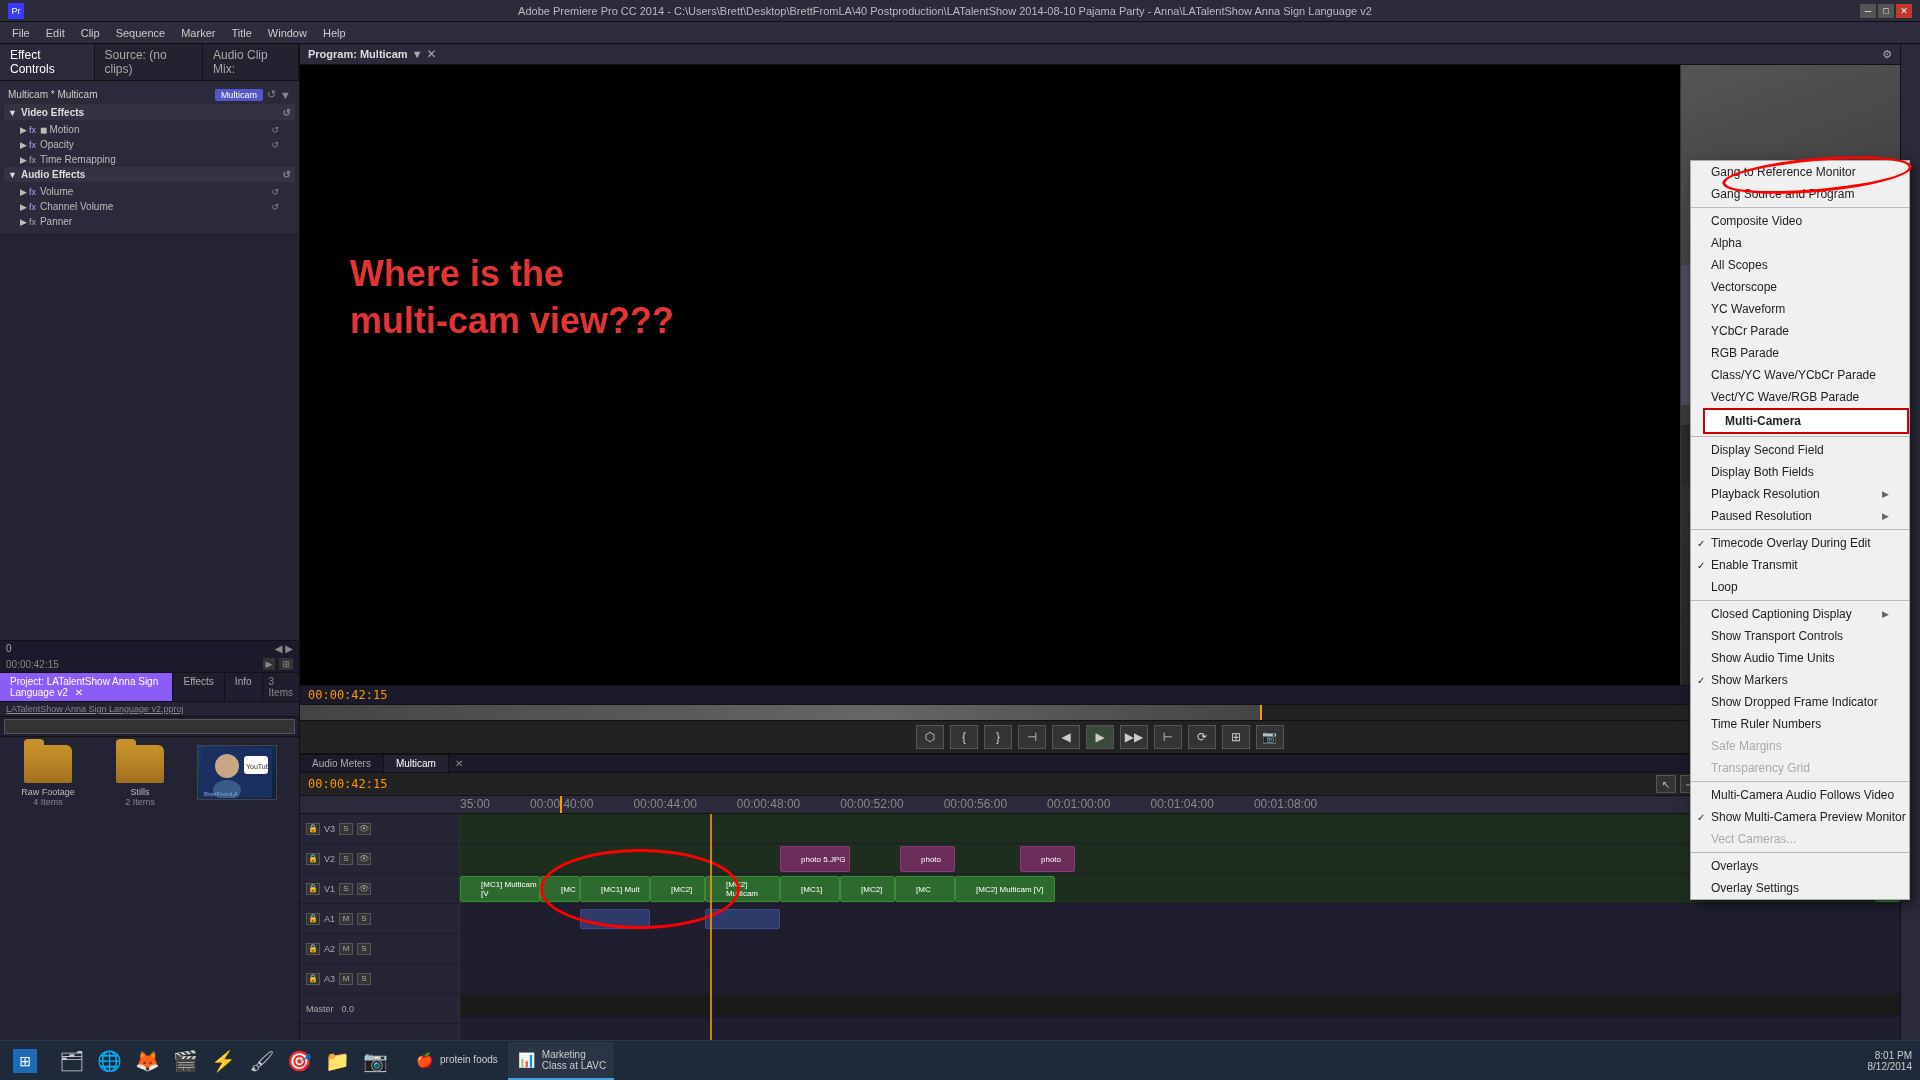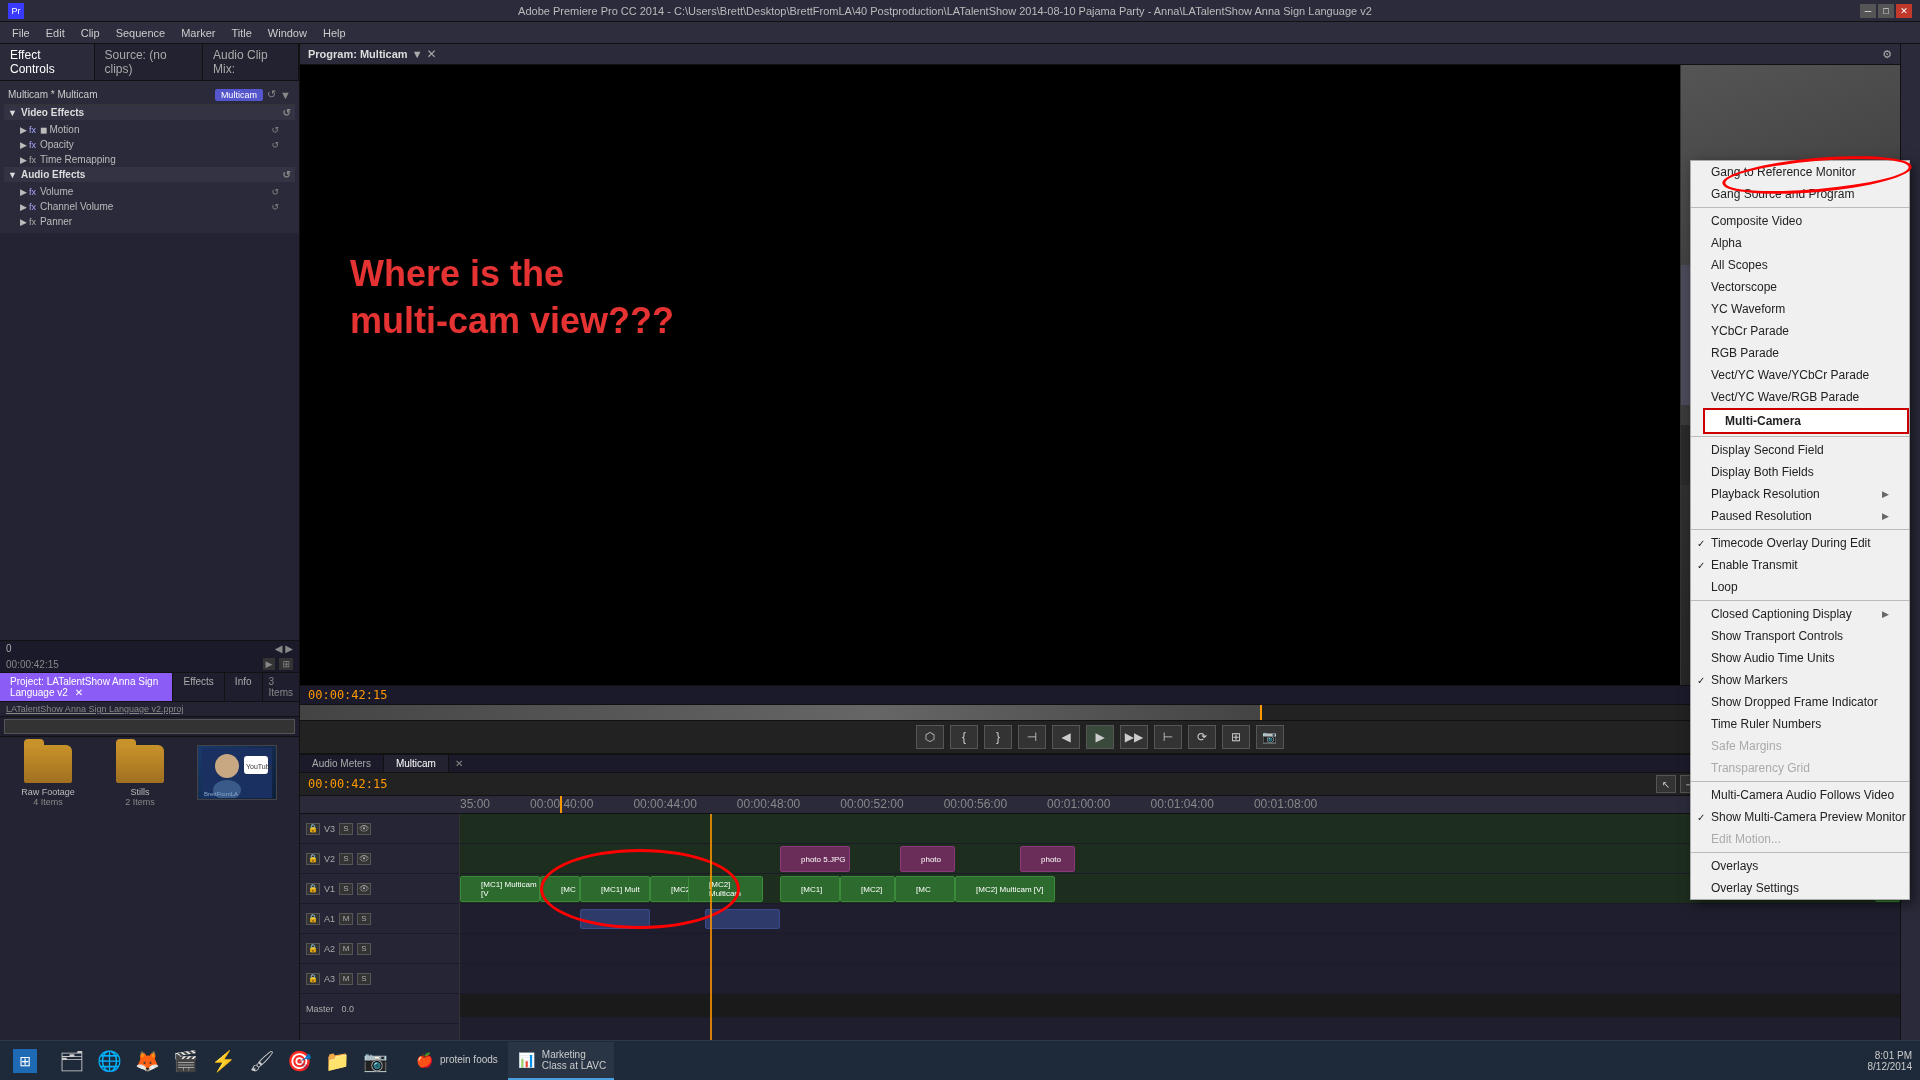--- a/index.html
+++ b/index.html
@@ -998,21 +998,21 @@
             <div class="clip-block clip-pink" style="left:320px;width:70px;">photo 5.JPG</div>
             <div class="clip-block clip-pink" style="left:440px;width:55px;">photo</div>
             <div class="clip-block clip-pink" style="left:560px;width:55px;">photo</div>
           </div>
 
           <div class="track-row v-track">
             <div class="clip-block clip-green" style="left:0px;width:80px;">[MC1] Multicam [V</div>
             <div class="clip-block clip-green" style="left:80px;width:40px;">[MC</div>
             <div class="clip-block clip-green" style="left:120px;width:70px;">[MC1] Mult</div>
             <div class="clip-block clip-green" style="left:190px;width:55px;">[MC2]</div>
-            <div class="clip-block clip-green" style="left:228px;width:75px;">[MC2] Multicam</div>
+            <div class="clip-block clip-green" style="left:245px;width:75px;">[MC2] Multicam</div>
             <div class="clip-block clip-green" style="left:320px;width:60px;">[MC1]</div>
             <div class="clip-block clip-green" style="left:380px;width:55px;">[MC2]</div>
             <div class="clip-block clip-green" style="left:435px;width:60px;">[MC</div>
             <div class="clip-block clip-green" style="left:495px;width:100px;">[MC2] Multicam [V]</div>
             <div class="clip-block clip-green" style="right:0;width:25px;">⊞</div>
           </div>
 
           <div class="track-row a-track">
             <div class="clip-block clip-audio" style="left:120px;width:70px;height:20px;top:5px;"></div>
             <div class="clip-block clip-audio" style="left:245px;width:75px;height:20px;top:5px;"></div>
@@ -1056,21 +1056,21 @@
   <div class="menu-item">
       <span>YC Waveform</span>
     </div>
   <div class="menu-item">
       <span>YCbCr Parade</span>
     </div>
   <div class="menu-item">
       <span>RGB Parade</span>
     </div>
   <div class="menu-item">
-      <span>Vect/YC Wave/YCbCr Parade</span>
+      <span>Class/YC Wave/YCbCr Parade</span>
     </div>
   <div class="menu-item">
       <span>Vect/YC Wave/RGB Parade</span>
     </div>
   <div class="menu-item highlighted">
       <span>Multi-Camera</span>
     </div>
   <div class="menu-separator"></div>
   <div class="menu-item">
       <span>Display Second Field</span>
@@ -1120,21 +1120,21 @@
       <span>Transparency Grid</span>
     </div>
   <div class="menu-separator"></div>
   <div class="menu-item">
       <span>Multi-Camera Audio Follows Video</span>
     </div>
   <div class="menu-item checkmark">
       <span>Show Multi-Camera Preview Monitor</span>
     </div>
   <div class="menu-item grayed">
-      <span>Edit Motion...</span>
+      <span>Vect Cameras...</span>
     </div>
   <div class="menu-separator"></div>
   <div class="menu-item">
       <span>Overlays</span>
     </div>
   <div class="menu-item">
       <span>Overlay Settings</span>
     </div>
 </div>
 

